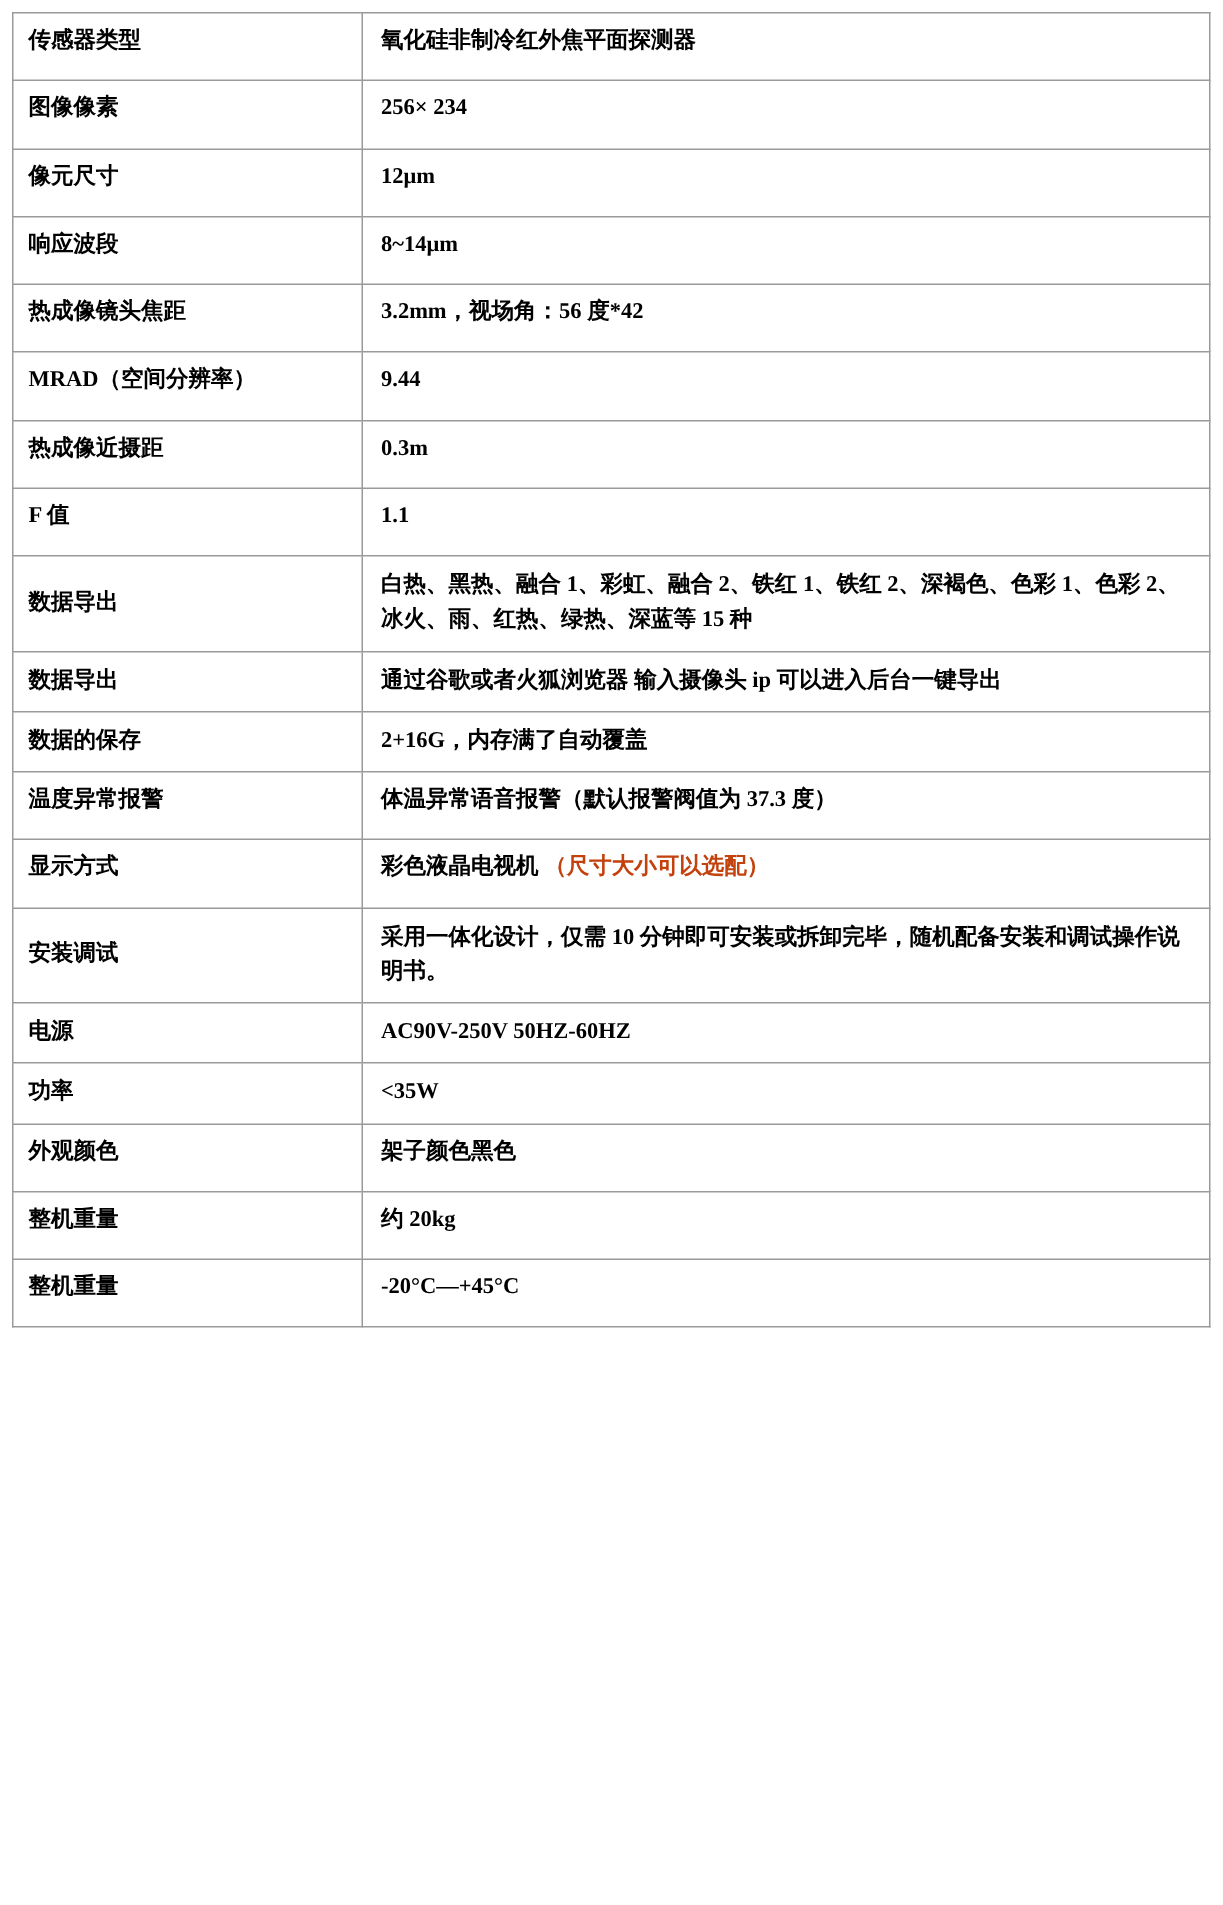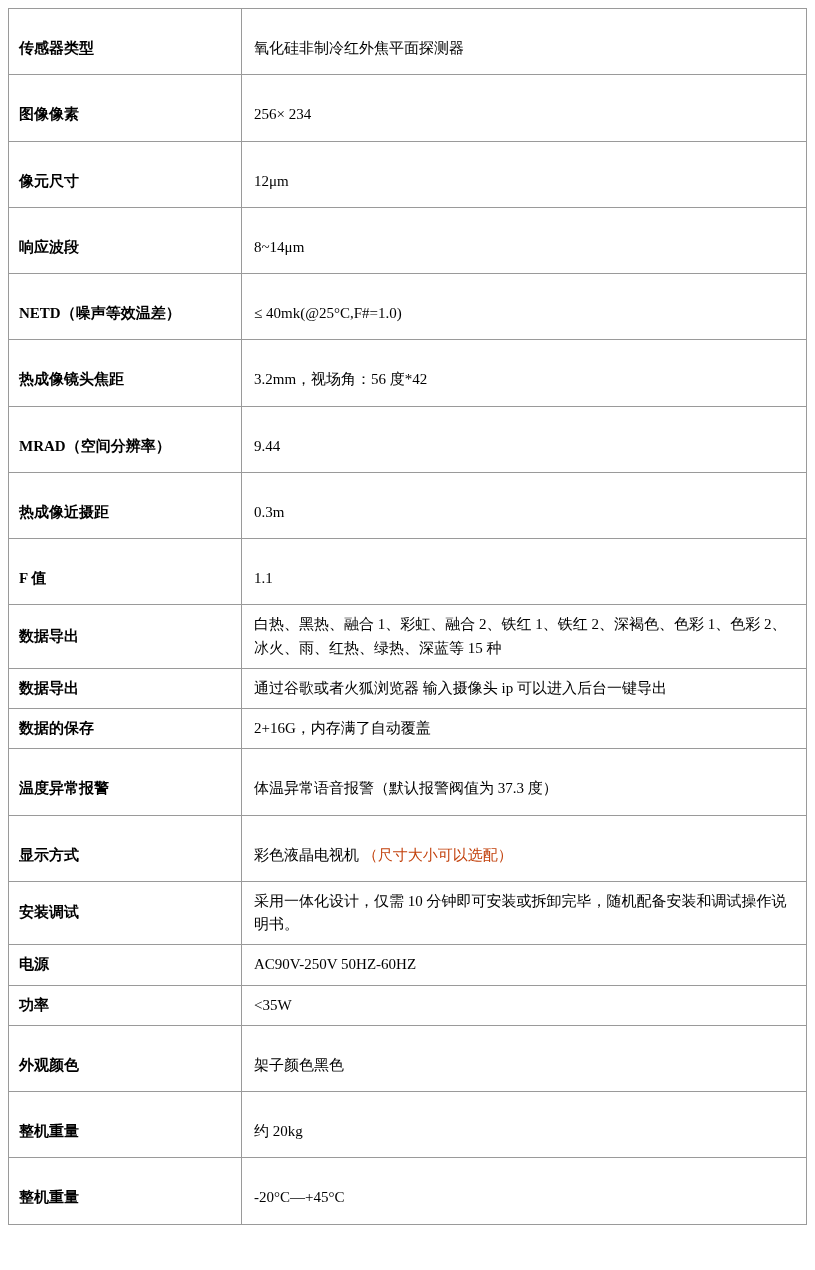--- a/index.html
+++ b/index.html
@@ -33,30 +33,30 @@
     line-height: 1.55;
   }
   td.label {
     width: 222px;
     padding: 8px 0 8px 10px;
     font-weight: bold;
     font-size: 15.5px;
   }
   td.value {
     padding: 8px 10px 8px 12px;
-    font-weight: normal;
+    font-weight: bold;
     font-size: 15.5px;
   }
   .red {
     color: #c2410c;
   }
   .multiline {
     line-height: 1.75;
   }
-  .tall td { padding-top: 28px; padding-bottom: 14px; }
+  .tall td { padding-top: 7px; padding-bottom: 14px; }
 </style>
 </head>
 <body>
 
 <div class="sheet">
   <table class="spec">
     <tbody>
 
       <tr class="tall">
         <td class="label">传感器类型</td>
@@ -71,24 +71,20 @@
       <tr class="tall">
         <td class="label">像元尺寸</td>
         <td class="value mono">12μm</td>
       </tr>
 
       <tr class="tall">
         <td class="label">响应波段</td>
         <td class="value mono">8~14μm</td>
       </tr>
 
-      <tr class="tall">
-        <td class="label">NETD（噪声等效温差）</td>
-        <td class="value mono">≤  40mk(@25°C,F#=1.0)</td>
-      </tr>
 
       <tr class="tall">
         <td class="label">热成像镜头焦距</td>
         <td class="value mono">3.2mm，视场角：56 度*42</td>
       </tr>
 
       <tr class="tall">
         <td class="label">MRAD（空间分辨率）</td>
         <td class="value mono">9.44</td>
       </tr>

